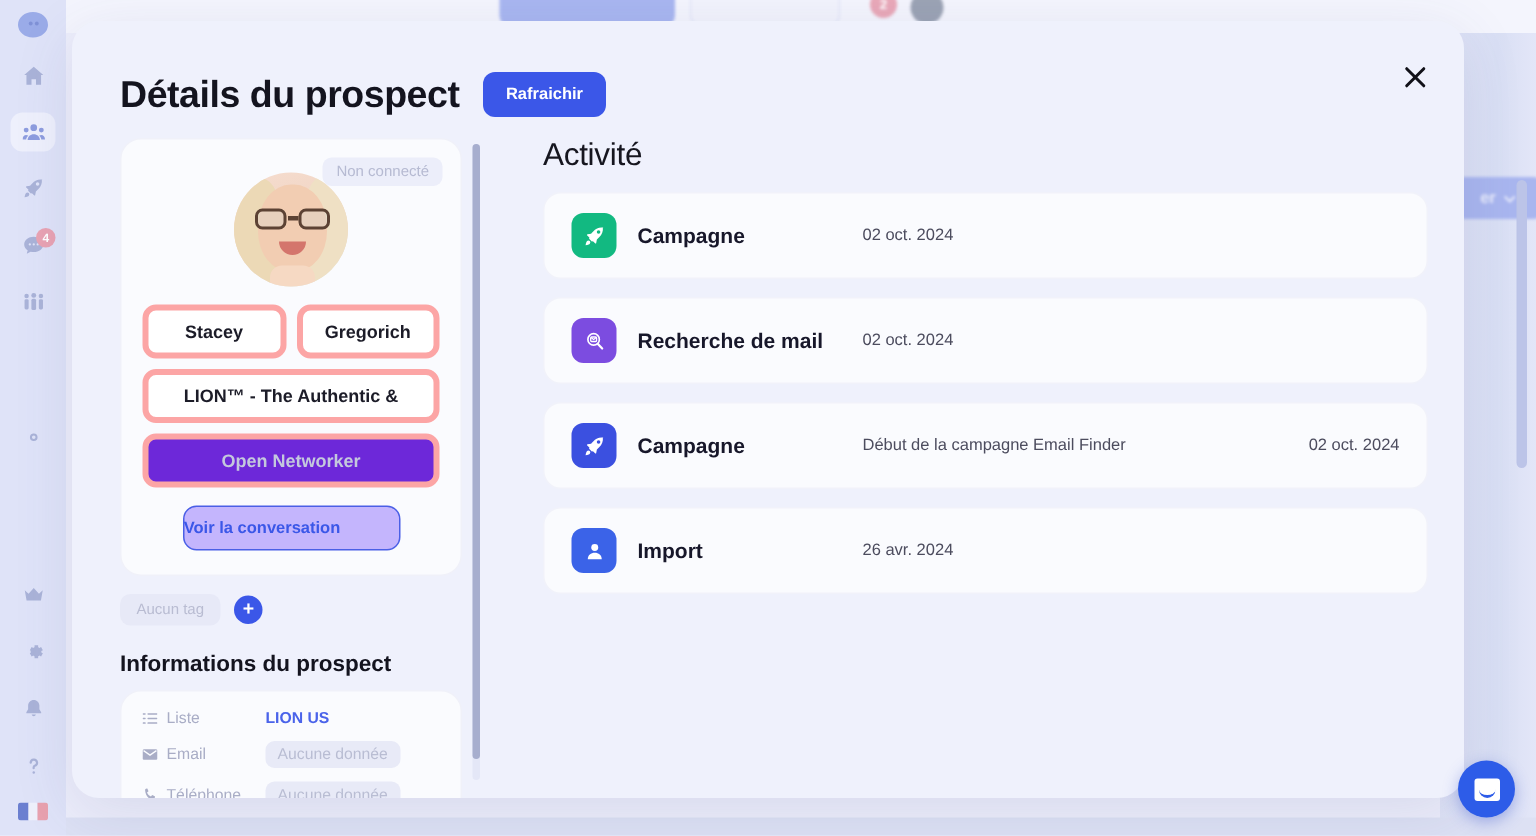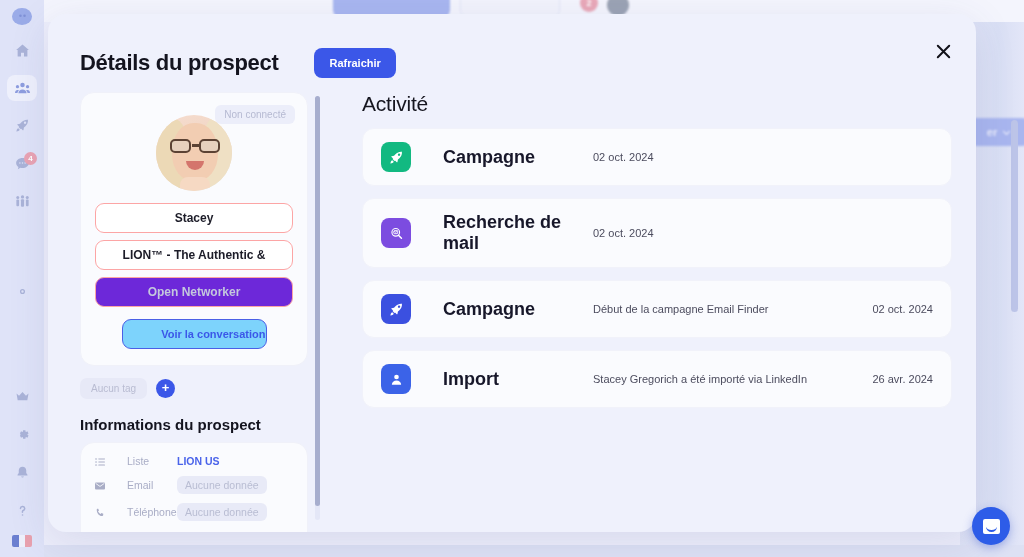--- a/index.html
+++ b/index.html
@@ -116,28 +116,27 @@
     width: 30px; height: 30px; cursor: pointer;
     display: flex; align-items: center; justify-content: center;
   }
   #close-btn svg { width: 19px; height: 19px; }
 
   .modal-head {
     display: flex; align-items: center; gap: 16px;
     padding: 34px 0 0 32px;
   }
   .modal-title {
-    font-size: 22px; font-weight: 700; color: #14141f; letter-spacing: -.3px;
+    font-size: 25px; font-weight: 700; color: #14141f; letter-spacing: -.3px;
   }
   .refresh-btn {
     background: #3b57e8; color: #fff;
     font-size: 11px; font-weight: 700;
     padding: 9px 15px; border-radius: 8px; border: none; cursor: pointer;
     font-family: "Liberation Sans", sans-serif;
-    margin-left: 20px;
   }
 
   .modal-body { display: flex; padding: 14px 0 0 32px; height: 470px; }
 
   
   .left-col {
     width: 240px; flex-shrink: 0; position: relative;
     height: 448px; overflow: hidden;
   }
   .left-scroll-track {
@@ -171,33 +170,33 @@
   .av-face { position:absolute; left:16px; top:8px; width:46px; height:58px; border-radius:48% 48% 46% 46%; background:#f2cdb2; }
   .av-glass { position:absolute; left:13px; top:24px; width:52px; height:14px; }
   .av-glass i { position:absolute; top:0; width:21px; height:14px; border:2.5px solid #5c4234; border-radius:5px; box-sizing:border-box; background:rgba(200,220,225,.25);}
   .av-glass i:first-child { left:1px; } .av-glass i:last-child { right:1px; }
   .av-glass b { position:absolute; left:23px; top:5px; width:7px; height:2.5px; background:#5c4234; }
   .av-smile { position:absolute; left:30px; top:46px; width:18px; height:9px; border-radius:0 0 12px 12px; background:#d4756c; }
   .av-neck { position:absolute; left:24px; bottom:-2px; width:30px; height:16px; background:#f6d9c3; border-radius:8px 8px 0 0;}
 
   .field-row { display: flex; gap: 7px; margin-top: 12px; }
   .field {
-    flex: 1; background: #fff; border: 1px solid #fca5a5;
+    flex: 1; background: #fff; border: 4px solid #fca5a5;
     border-radius: 9px; padding: 7px 6px;
     font-size: 12px; font-weight: 700; color: #1c1c28;
     text-align: center; white-space: nowrap; overflow: hidden;
     text-overflow: ellipsis;
   }
   .field.wide { margin-top: 7px; }
   .field.muted { color: #c4c8dd; font-weight: 700; background:#6d28d9; }
   .view-convo {
     display: block; width: 145px; margin: 12px auto 0;
-    border: 1px solid #4a5fe6; color: #3b57e8; background: #7dd3fc;
+    border: 1px solid #4a5fe6; color: #3b57e8; background: #c4b5fd;
     font-size: 11px; font-weight: 700; padding: 8px 0; border-radius: 9px;
-    text-align: right; cursor: pointer;
+    text-align: left; cursor: pointer;
     font-family: "Liberation Sans", sans-serif;
   }
 
   .tag-row { display: flex; align-items: center; gap: 9px; margin-top: 12px; }
   .tag-chip {
     background: #e7e9f7; color: #b9bcd2; font-size: 10px;
     padding: 5px 11px; border-radius: 7px;
   }
   .tag-add {
     width: 19px; height: 19px; border-radius: 50%; background: #3b57e8;
@@ -209,21 +208,21 @@
     font-size: 15px; font-weight: 700; color: #14141f;
     margin: 17px 0 9px;
   }
   .info-card {
     width: 228px; background: #fafbfe; border-radius: 14px;
     border: 1px solid #f0f1f9; padding: 12px 14px;
   }
   .info-row { display: flex; align-items: center; margin-bottom: 9px; }
   .info-row:last-child { margin-bottom: 2px; }
   .info-key {
-    width: 82px; display: flex; align-items: flex-end; gap: 22px;
+    width: 82px; display: flex; align-items: center; gap: 6px;
     font-size: 10.5px; color: #a9adc6;
   }
   .info-key svg { width: 10px; height: 10px; flex-shrink: 0; }
   .info-val { font-size: 10.5px; color: #23232f; }
   .info-val.link { color: #4a63ea; font-weight: 600; }
   .info-val.empty {
     background: #e8eaf7; color: #b9bdd3; padding: 3px 8px; border-radius: 6px;
   }
 
   
@@ -238,22 +237,22 @@
     border: 1px solid #f1f2fa;
     padding: 13px 18px; margin-bottom: 12px;
     cursor: pointer;
   }
   .act-icon {
     width: 30px; height: 30px; border-radius: 8px; flex-shrink: 0;
     display: flex; align-items: center; justify-content: center;
   }
   .act-icon svg { width: 15px; height: 15px; }
   .act-type {
-    width: 150px; margin-left: 32px;
-    font-size: 18px; font-weight: 700; color: #17172a;
+    width: 150px; margin-left: 14px;
+    font-size: 14px; font-weight: 700; color: #17172a;
   }
   .act-desc { flex: 1; font-size: 11px; color: #4c4c5e; }
   .act-date { font-size: 11px; color: #4c4c5e; white-space: nowrap; }
 
   
   #intercom {
     position: absolute; right: 14px; bottom: 12px;
     width: 38px; height: 38px; border-radius: 50%;
     background: #2d5ce8; z-index: 30; cursor: pointer;
     display: flex; align-items: center; justify-content: center;
@@ -416,20 +415,21 @@
                 <i></i>
                 <b></b>
                 <i></i>
               </div>
             <div class="av-smile"></div>
           </div>
         </div>
 
         <div class="field-row">
           <div class="field">Stacey</div>
+          <div class="field">Gregorich</div>
         </div>
         <div class="field wide">LION™ - The Authentic &amp;</div>
         <div class="field wide muted">Open Networker</div>
 
         <div class="view-convo">Voir la conversation</div>
       </div>
 
       <div class="tag-row">
         <div class="tag-chip">Aucun tag</div>
         <div class="tag-add">+</div>
@@ -526,21 +526,20 @@
       </div>
 
       <div class="act-row">
         <div class="act-icon" style="background:#3b63e8">
           <svg viewBox="0 0 20 20" fill="#fff">
             <circle cx="10" cy="6.6" r="3.1"></circle>
             <path d="M3.8 17c0-3.4 2.8-5.6 6.2-5.6s6.2 2.2 6.2 5.6z"></path>
           </svg>
         </div>
         <div class="act-type">Import</div>
-        <div class="act-desc">Stacey Gregorich a été importé via LinkedIn</div>
         <div class="act-date">26 avr. 2024</div>
       </div>
     </div>
 
   </div>
 </div>
 
 <div id="intercom">
   <div class="ic-box"></div>
 </div>

